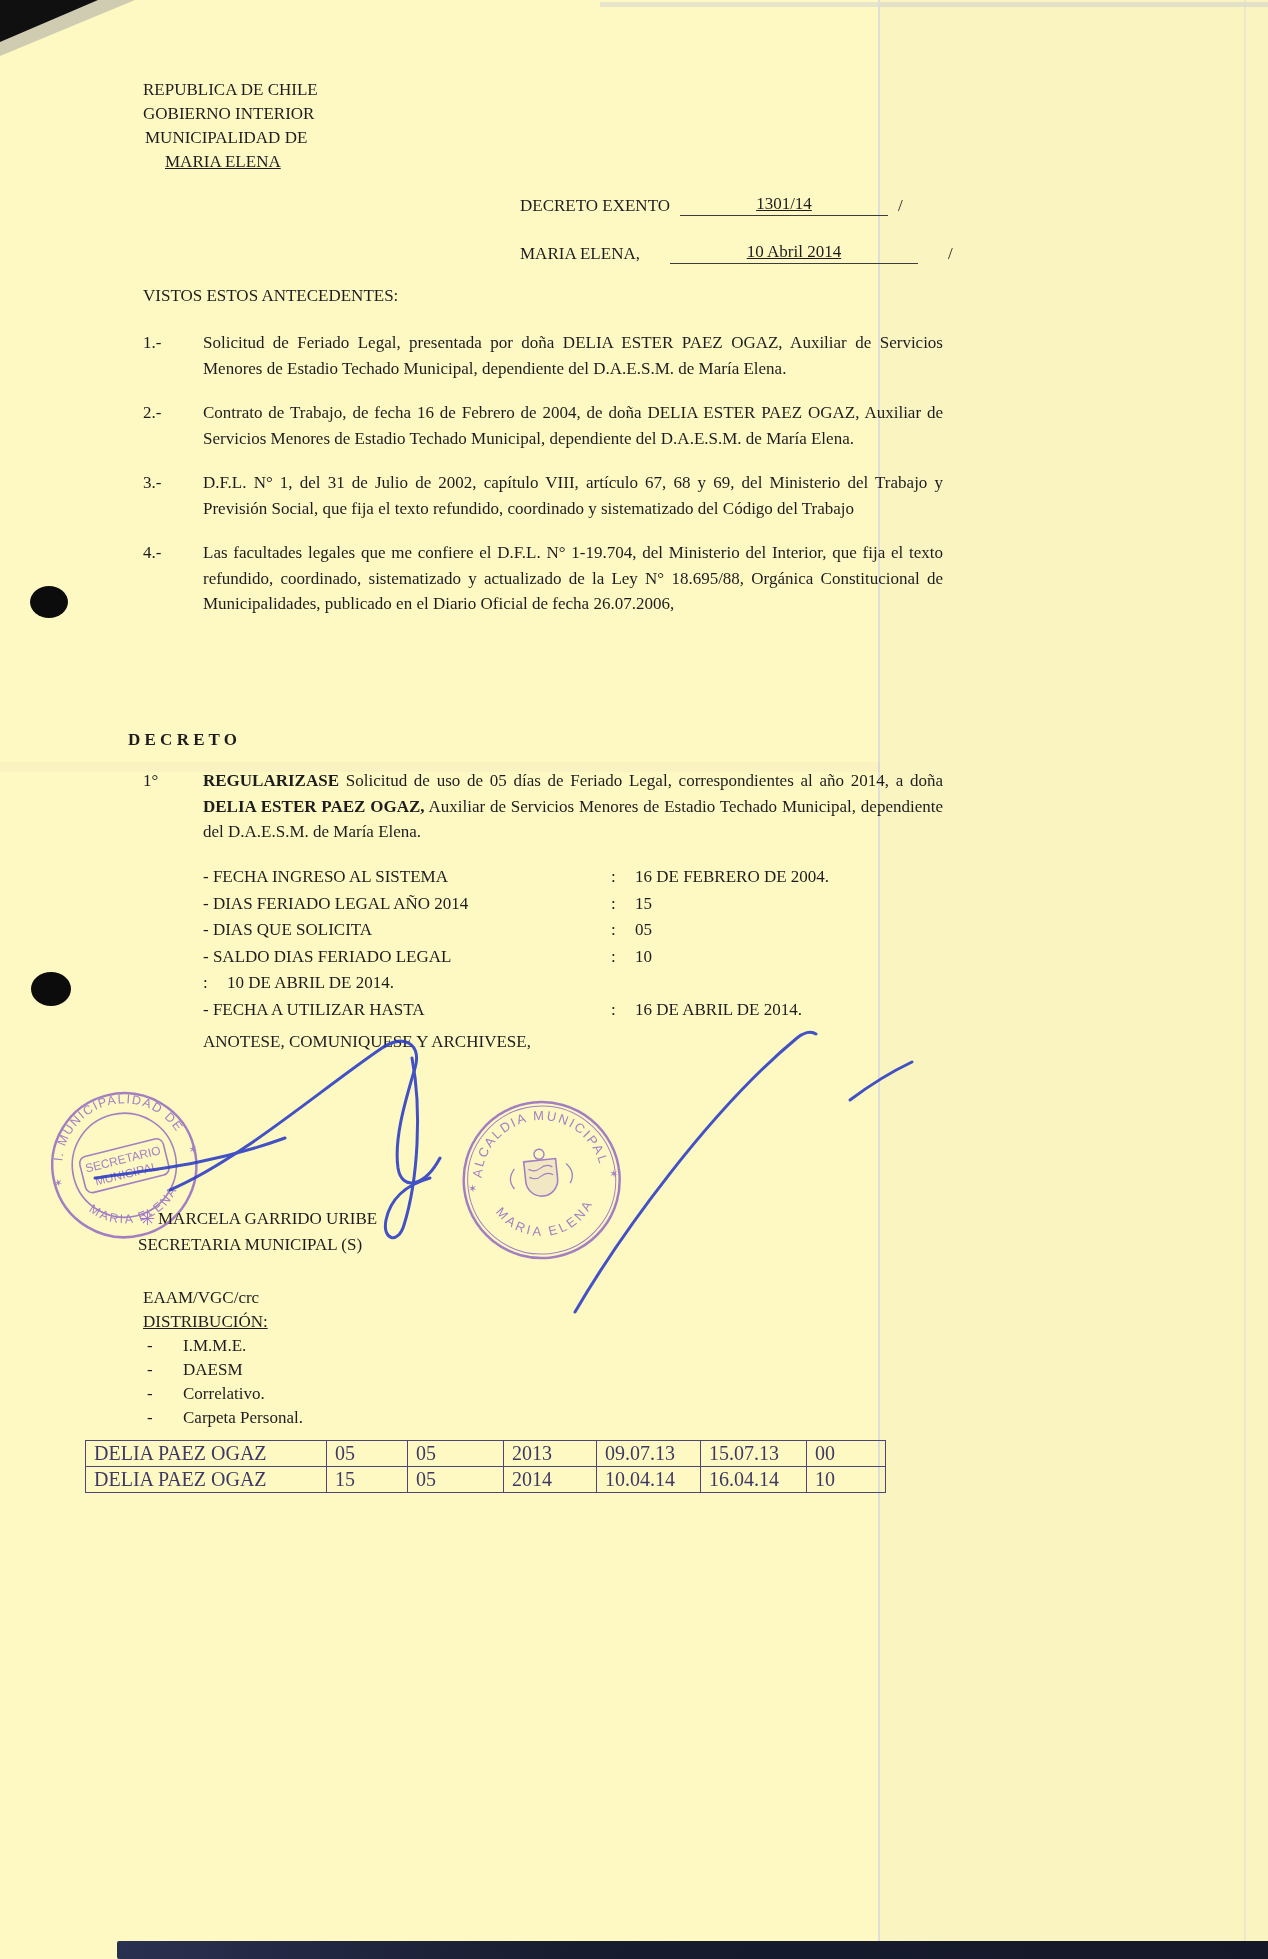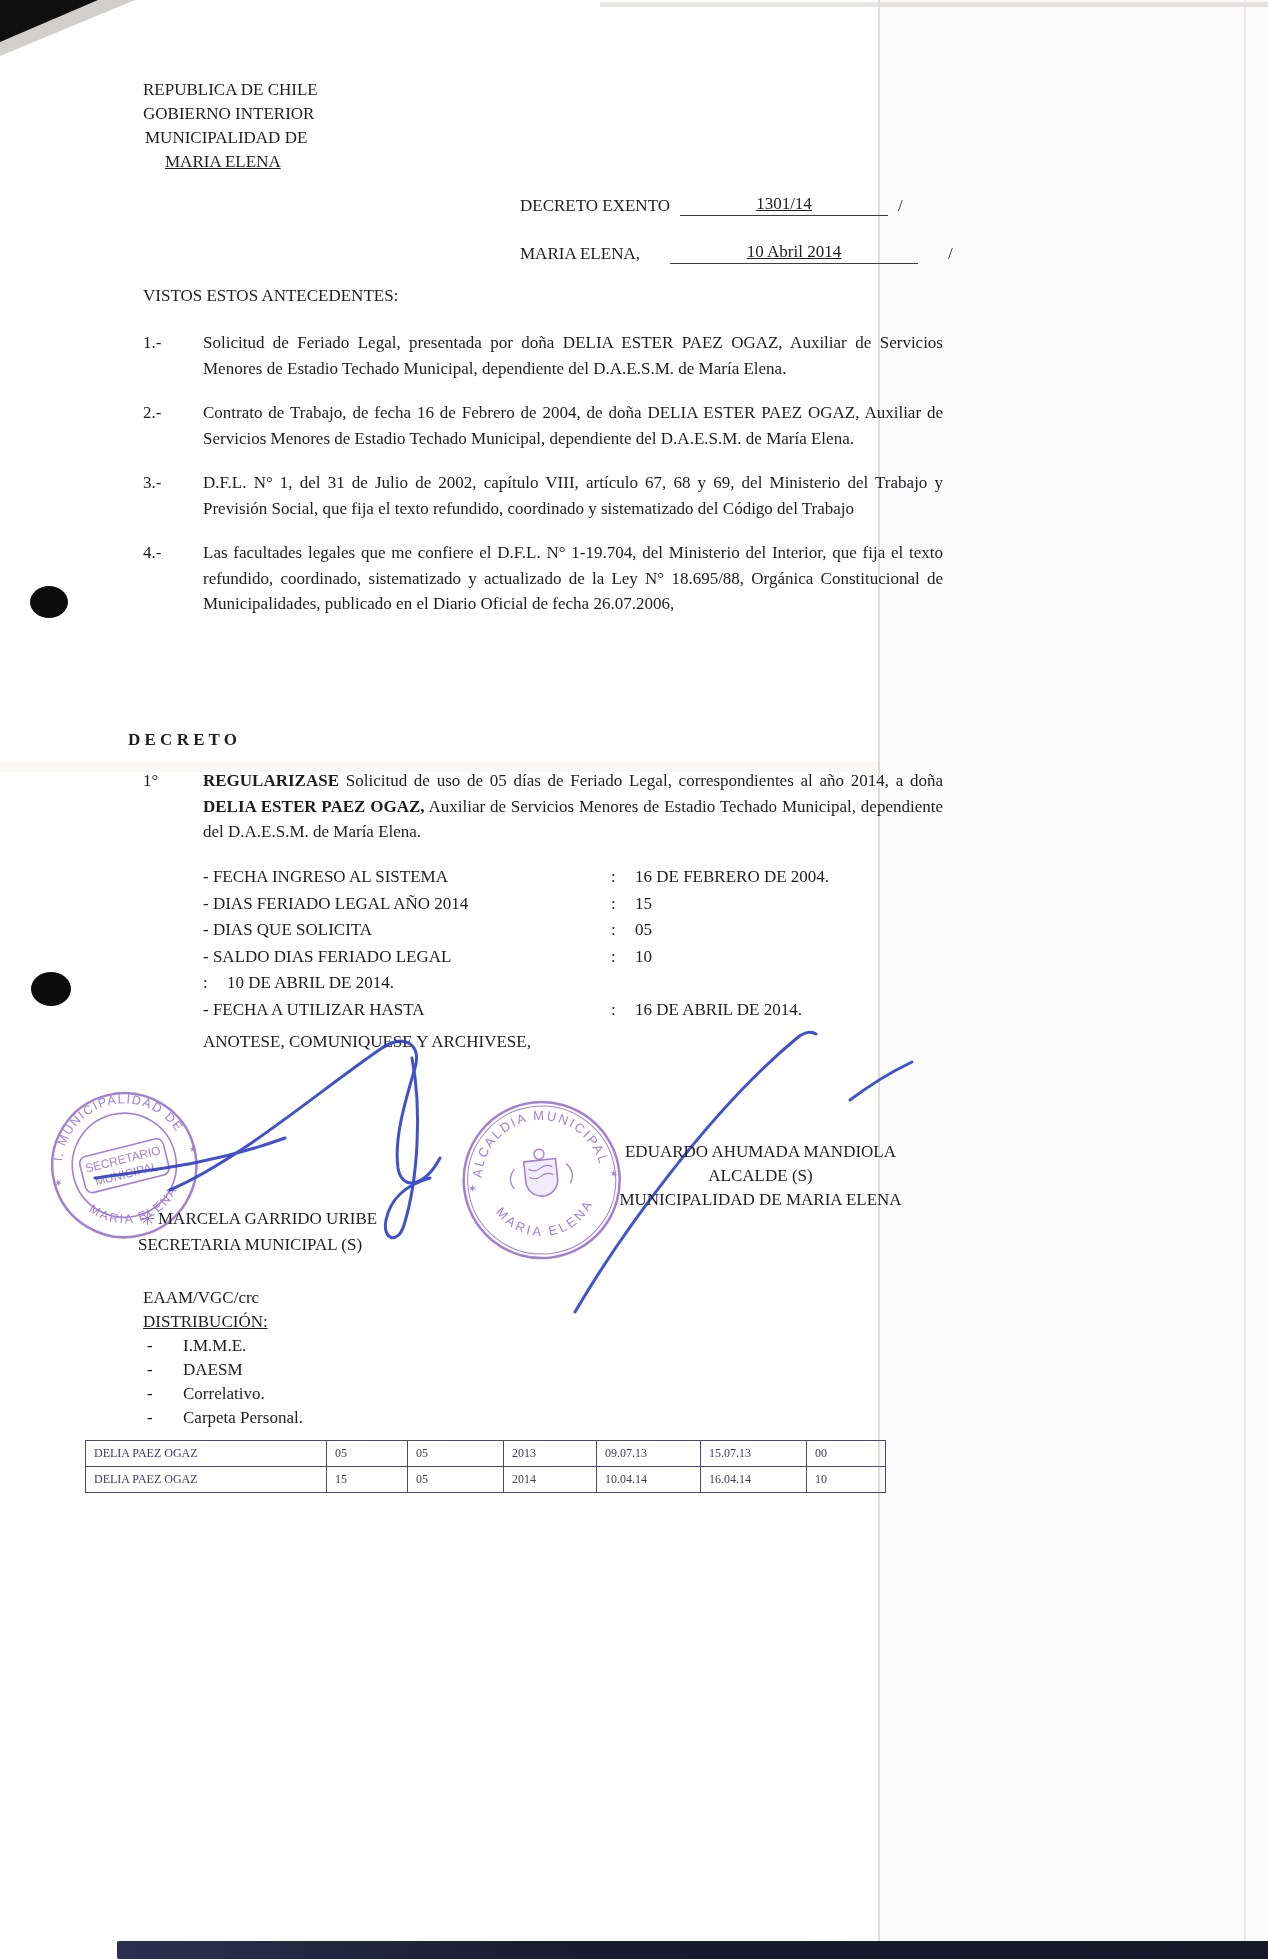--- a/index.html
+++ b/index.html
@@ -1,18 +1,18 @@
 <!DOCTYPE html>
 <html><head>
 <meta charset="utf-8">
 <style>
   html,body{margin:0;padding:0;background:#e9e8e4;}
   .page{
     position:relative;width:1268px;height:1959px;margin:0 auto;
-    background:#ffffff;overflow:hidden;
+    background:#fef9c3;overflow:hidden;
     font-family:"Liberation Serif","DejaVu Serif",serif;
     color:#1d1d20;font-size:17px;
   }
   
   .wedge-gray{position:absolute;left:0;top:0;width:135px;height:56px;background:#a9a8a4;
     clip-path:polygon(0 0,100% 0,0 100%);opacity:.55;}
   .wedge-black{position:absolute;left:0;top:0;width:98px;height:42px;background:#101010;
     clip-path:polygon(0 0,100% 0,0 100%);}
   .top-streak{position:absolute;left:600px;top:2px;width:668px;height:5px;background:#d7d6d2;opacity:.6;}
   .fold-line{position:absolute;top:0;width:2px;height:100%;background:#e0ded8;}
@@ -72,21 +72,21 @@
 
   .ink{position:absolute;left:60px;top:1020px;pointer-events:none;}
 
   .footer{position:absolute;left:143px;top:1286px;line-height:24px;}
   .footer .dist{text-decoration:underline;}
   .dist-row{display:flex;}
   .dist-row .dash{width:36px;flex:0 0 36px;text-align:left;padding-left:4px;}
 
   
   .btable{position:absolute;left:85px;top:1440px;border-collapse:collapse;
-    color:#3e3963;font-size:12px;}
+    color:#3e3963;font-size:20px;}
   .btable td{border:1.6px solid #4c4677;padding:1px 8px;height:23px;white-space:nowrap;}
   .c0{width:224px;} .c1{width:64px;} .c2{width:79px;} .c3{width:76px;}
   .c4{width:87px;} .c5{width:89px;} .c6{width:62px;}
 </style>
 </head>
 <body>
 
 <div class="page">
 
   <div class="wedge-gray"></div>
@@ -236,25 +236,20 @@
       <path d="M 515 292 C 560 215, 650 90, 737 18 C 742 14, 750 10, 756 14"></path>
       <path d="M 790 80 C 810 65, 835 50, 852 42"></path>
     </g>
   </svg>
 
   <span class="star-mark">✳</span>
 
   <div class="sig-left-block">
     <div class="n1">MARCELA GARRIDO URIBE</div>
     <div>SECRETARIA MUNICIPAL (S)</div>
-  </div>
-  <div class="sig-right-block">
-    <div>EDUARDO AHUMADA MANDIOLA</div>
-    <div>ALCALDE (S)</div>
-    <div>MUNICIPALIDAD DE MARIA ELENA</div>
   </div>
 
   <div class="footer">
     <div>EAAM/VGC/crc</div>
     <div class="dist">DISTRIBUCIÓN:</div>
     <div class="dist-row">
       <span class="dash">-</span>
       <span>I.M.M.E.</span>
     </div>
     <div class="dist-row">

